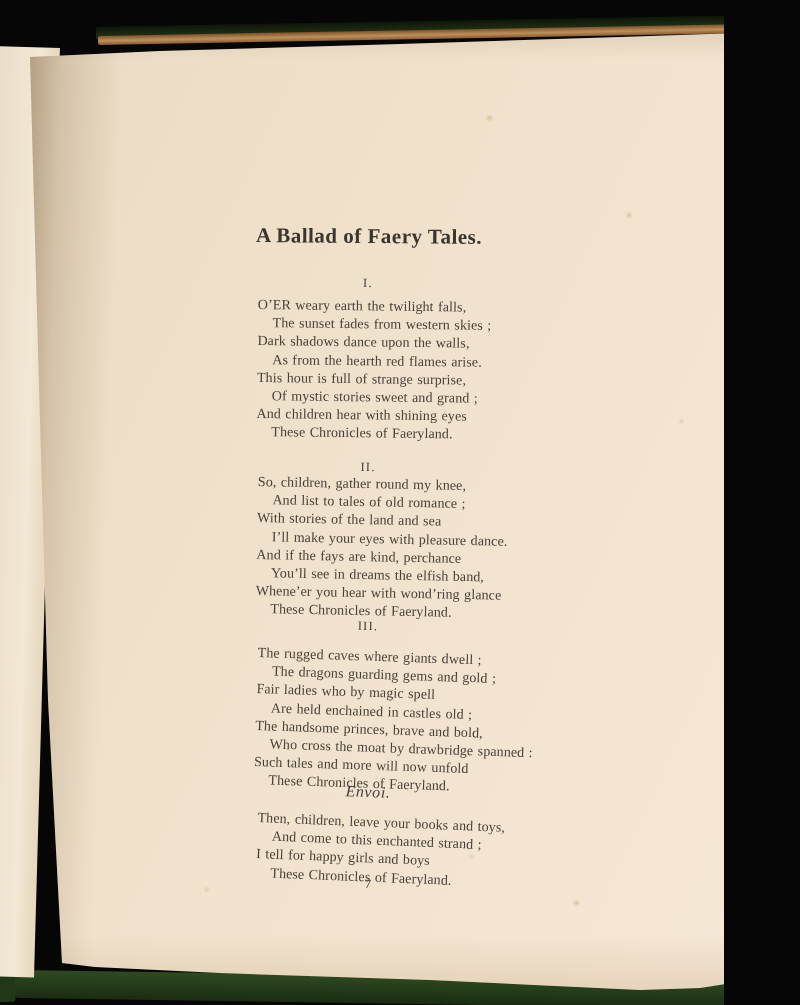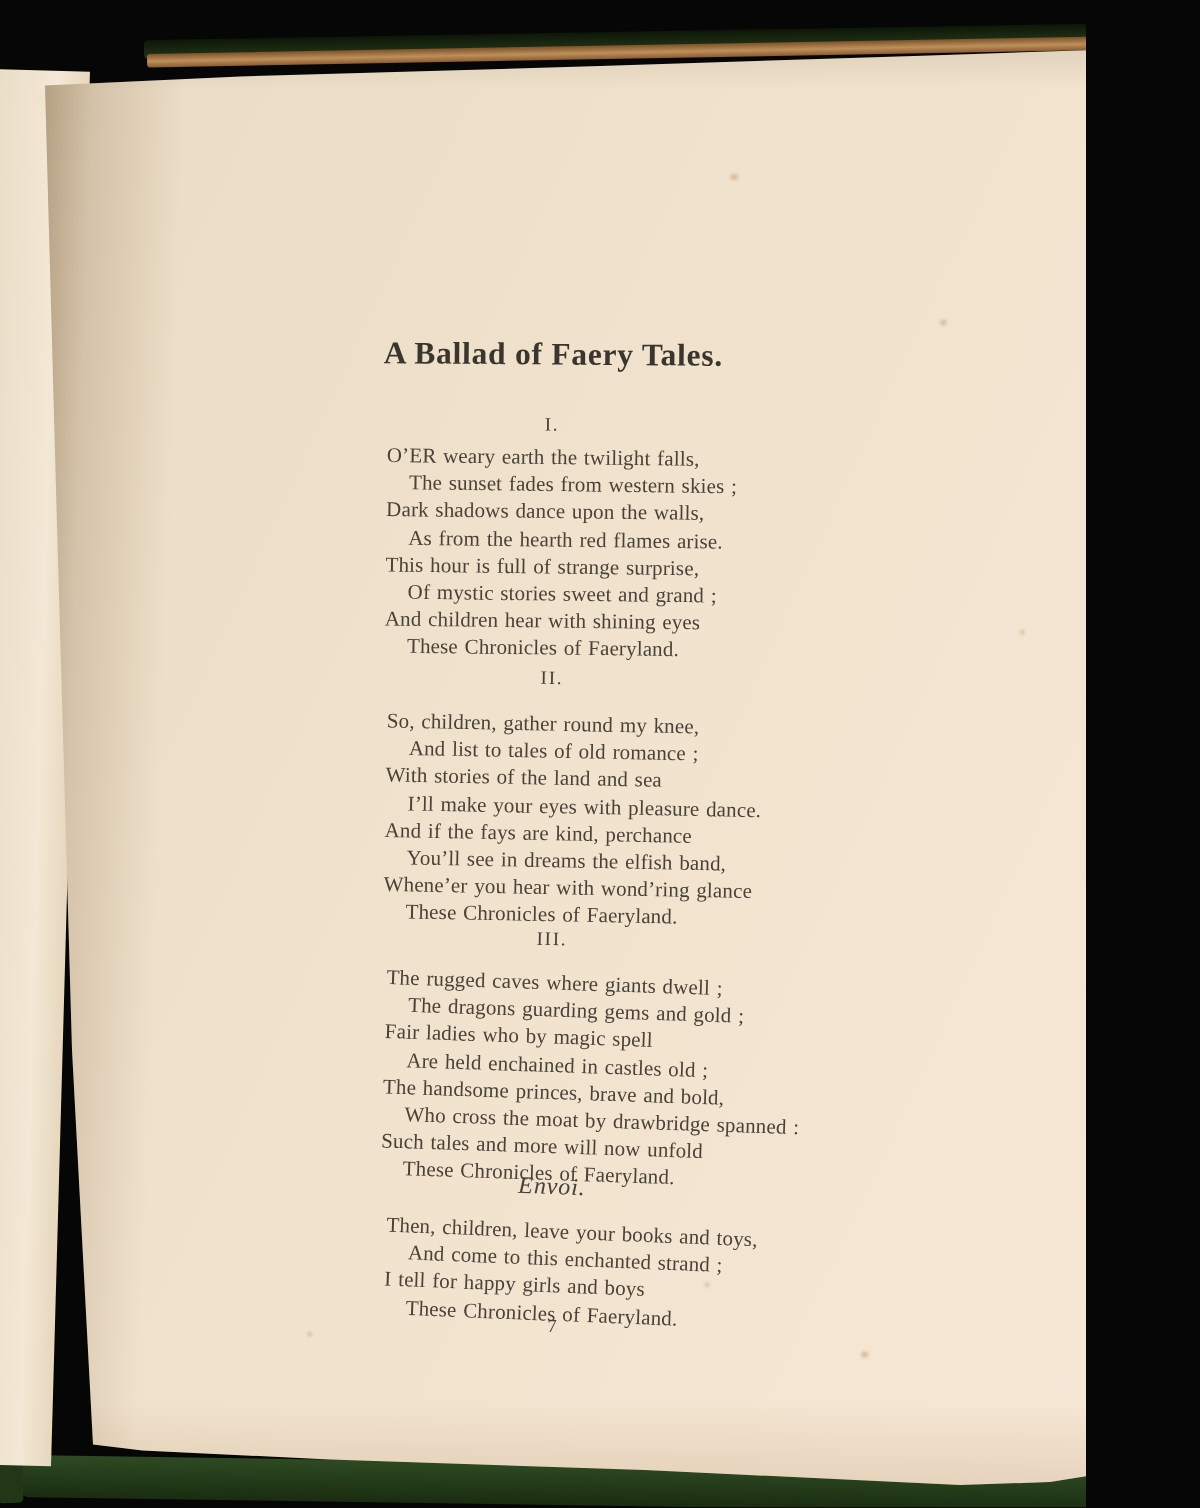--- a/index.html
+++ b/index.html
@@ -61,21 +61,21 @@
   .f7{left:205px;top:888px;width:3px;height:3px}
 
   
   .text{position:absolute;left:258px;top:0;width:300px;color:#494238;}
   .title{position:absolute;left:111px;top:224px;font-size:21px;font-weight:bold;
     letter-spacing:.5px;white-space:nowrap;color:#3a352d;
     transform:translateX(-50%) rotate(.45deg);}
   .head{position:absolute;left:110px;font-size:12.5px;line-height:14px;
     letter-spacing:1.2px;white-space:nowrap;color:#45403a;}
   .h1{top:276px;transform:translateX(-50%) rotate(.4deg);}
-  .h2{top:445px;transform:translateX(-50%) rotate(.9deg);}
+  .h2{top:460px;transform:translateX(-50%) rotate(.9deg);}
   .h3{top:619px;transform:translateX(-50%) rotate(1.3deg);}
   .h4{top:785px;transform:translateX(-50%) rotate(2deg);
       font-style:italic;font-size:16px;letter-spacing:.6px;}
   .stanza{position:absolute;left:0;transform-origin:left top;}
   .st1{top:296px;transform:rotate(.7deg);}
   .st2{top:473px;transform:rotate(1.1deg);}
   .st3{top:644px;transform:rotate(1.9deg);}
   .st4{top:809px;transform:rotate(2.3deg);}
   .line{line-height:18.2px;font-size:14px;white-space:nowrap;
     letter-spacing:.1px;word-spacing:.06em;}

